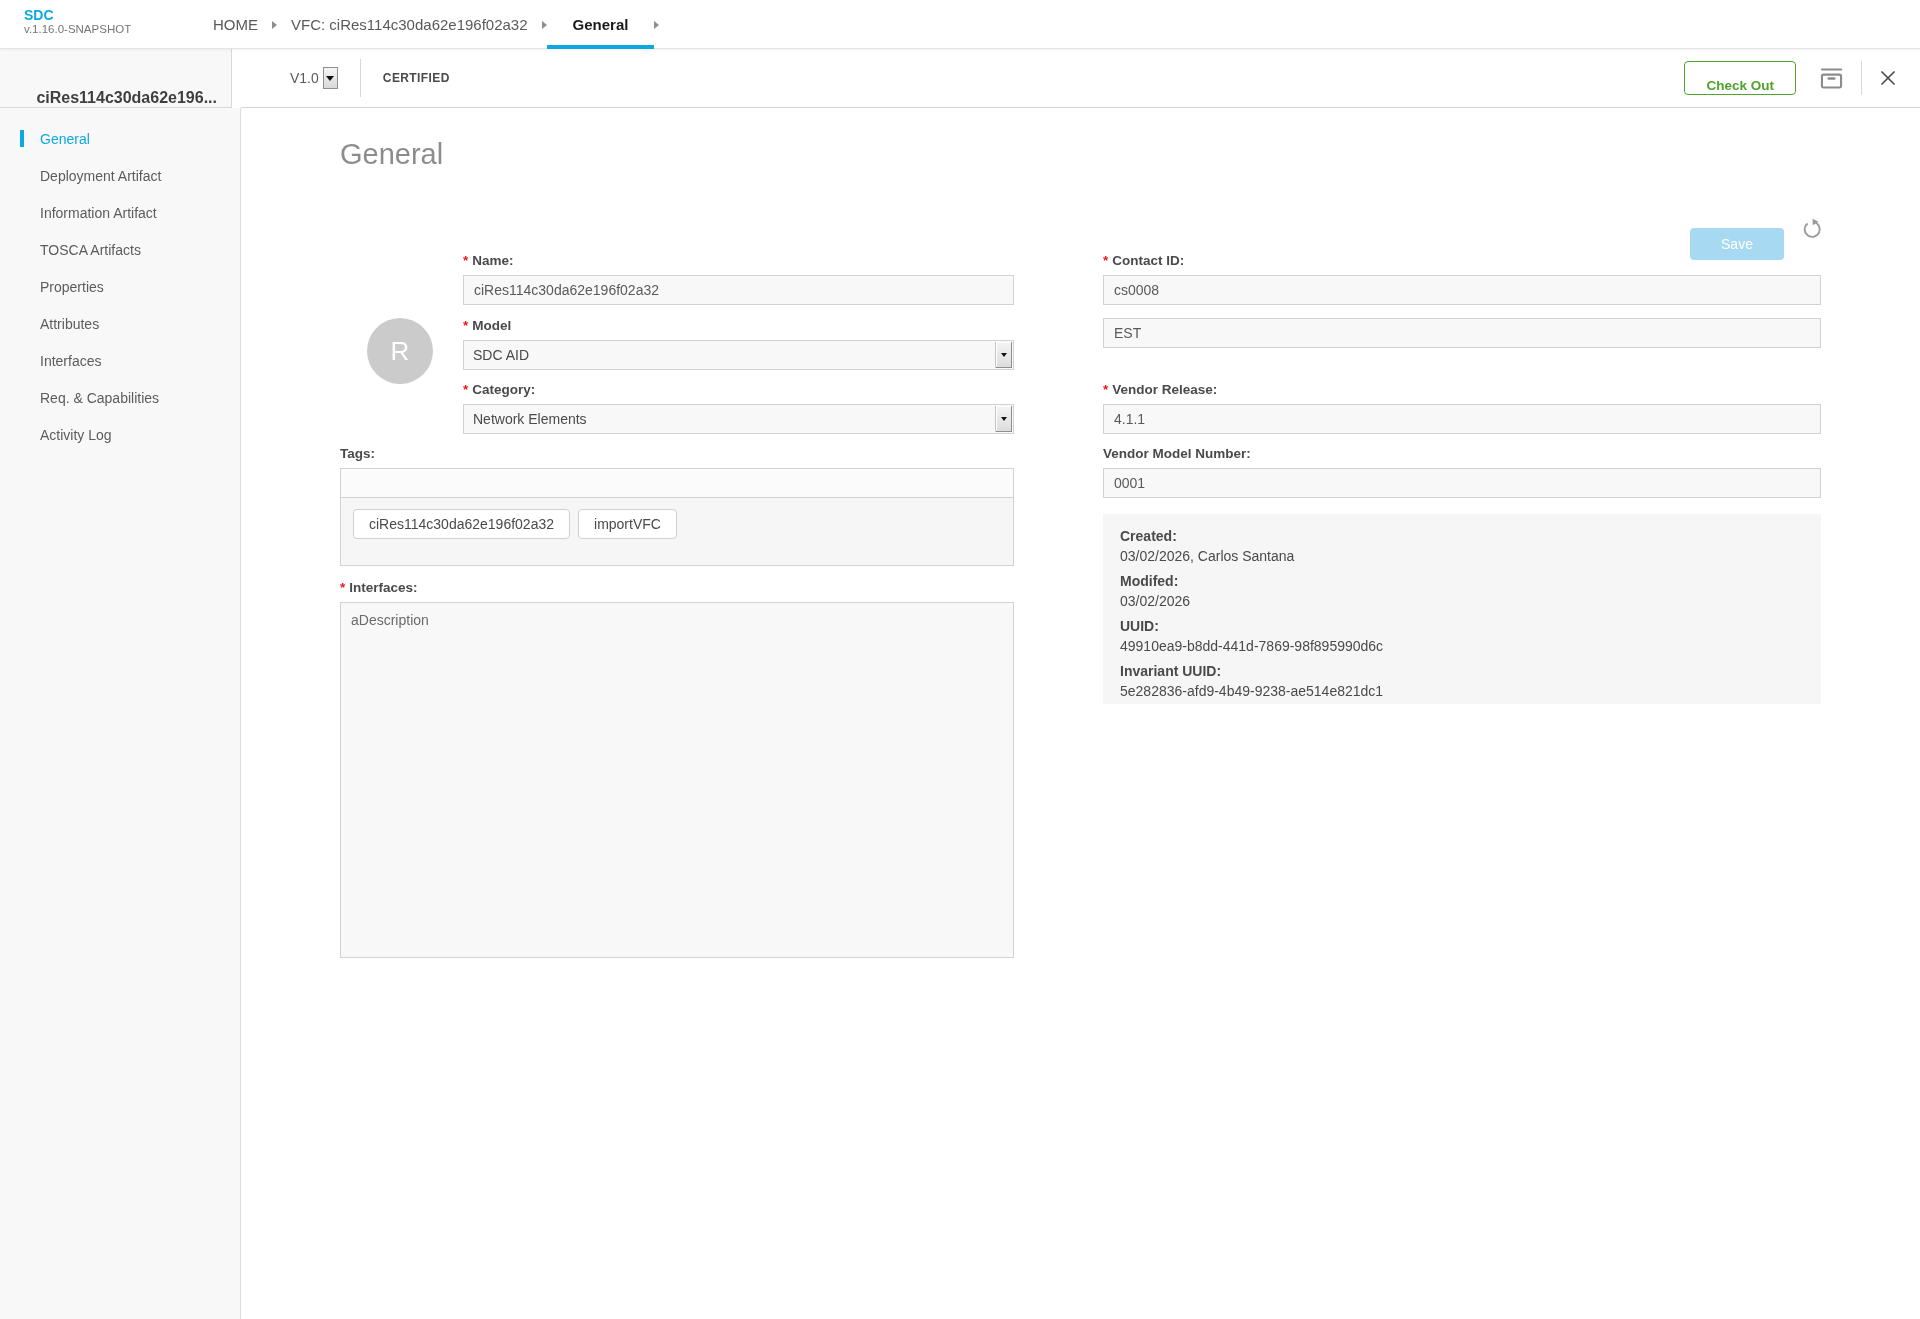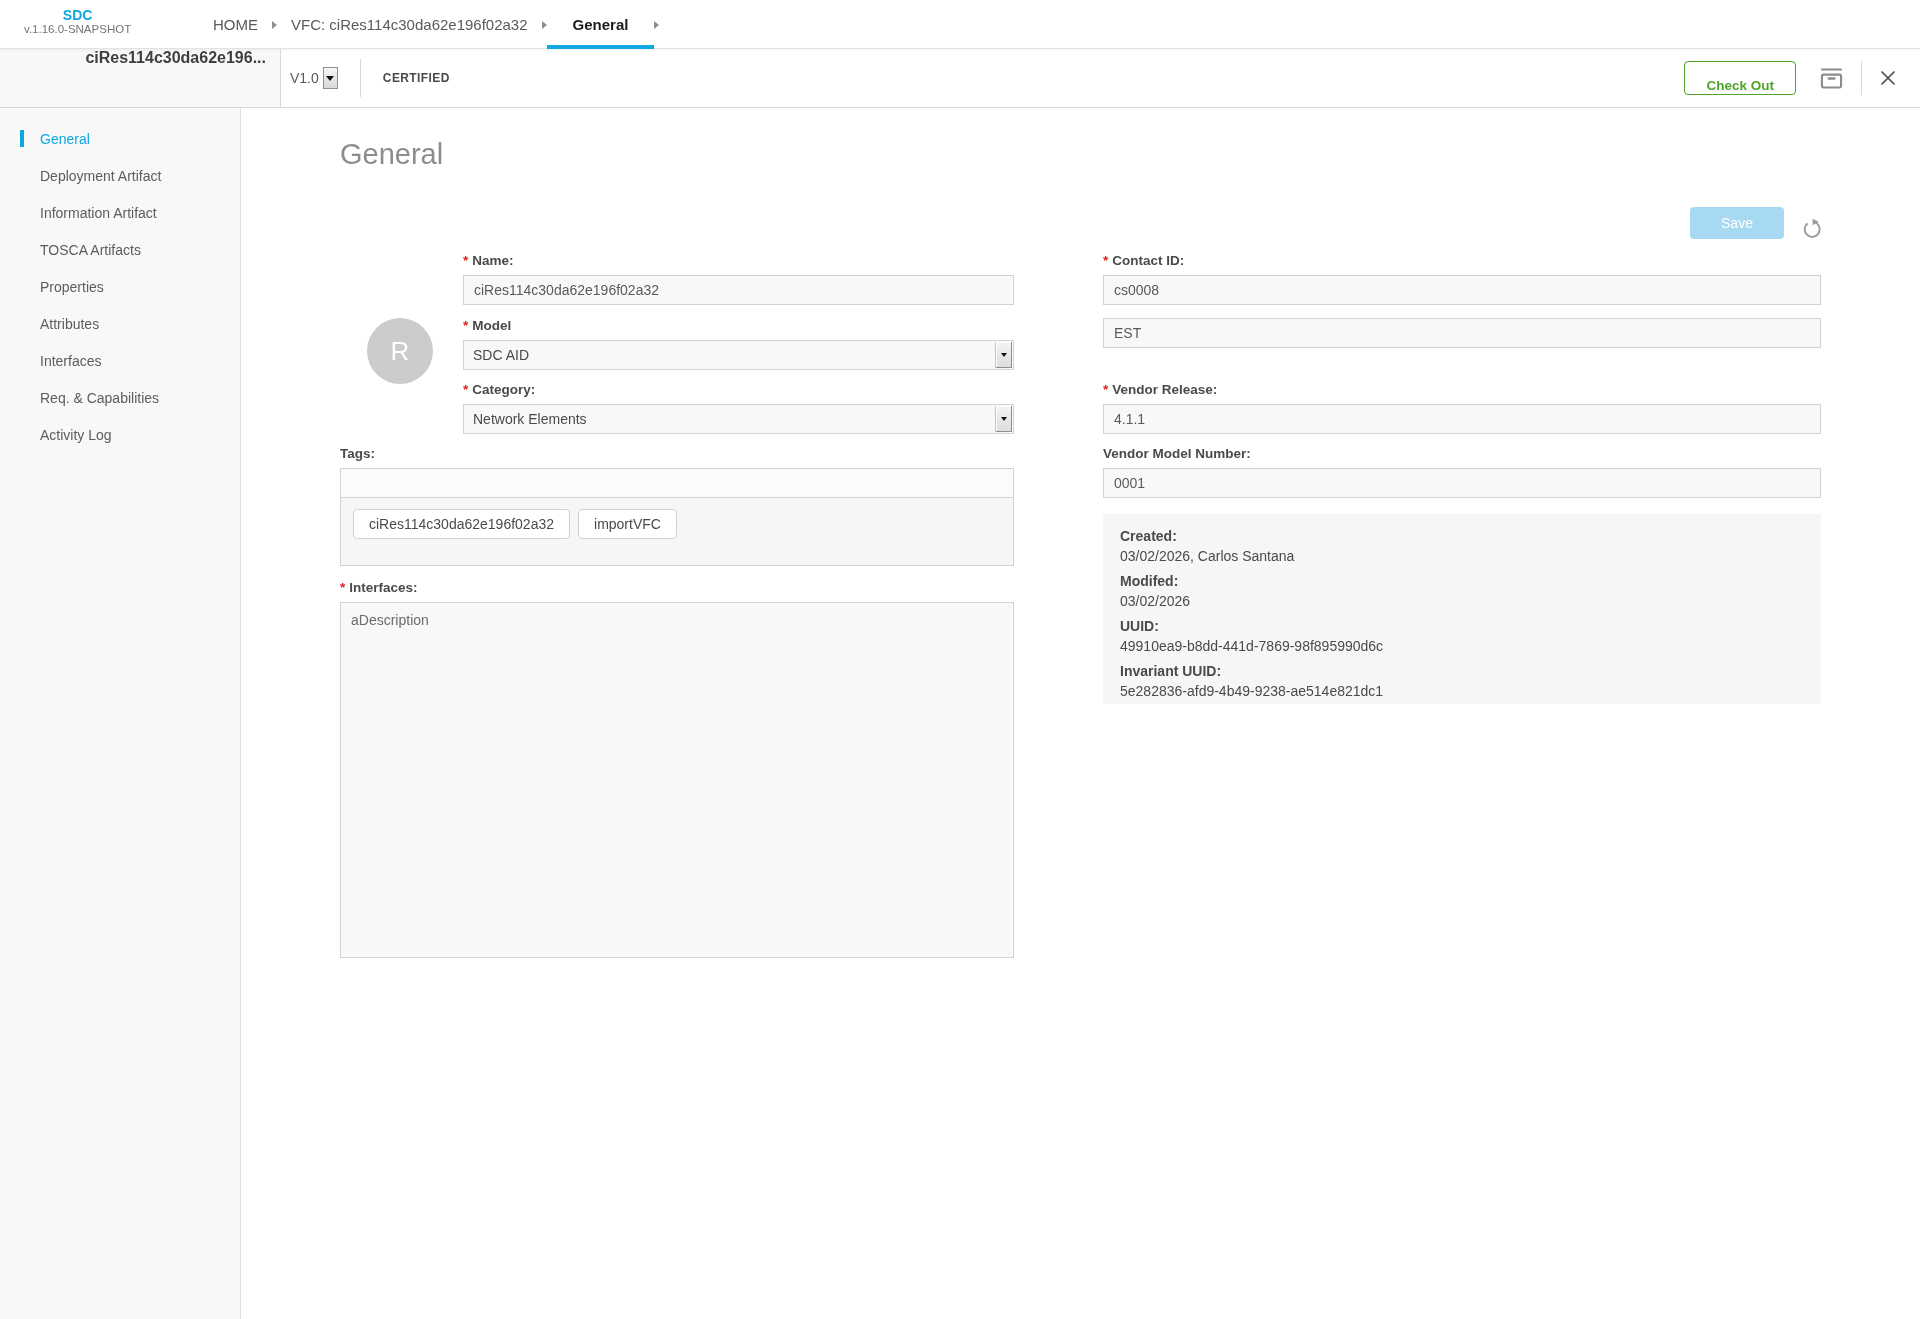--- a/index.html
+++ b/index.html
@@ -9,38 +9,38 @@
     background:#ffffff; color:#4a4a4a;
     font-family:"Liberation Sans", sans-serif;
   }
   
   .topbar {
     position:absolute; top:0; left:0; width:1920px; height:49px;
     background:#fff; border-bottom:1px solid #e3e3e3;
     box-shadow:0 1px 3px rgba(0,0,0,.06); z-index:10;
   }
   .logo { position:absolute; left:24px; top:7px; line-height:1.15; }
-  .logo-name { font-size:14px; font-weight:bold; color:var(--accent,#0da8e2);text-align:center; }
+  .logo-name { font-size:14px; font-weight:bold; color:var(--accent,#0da8e2); }
   .logo-ver { font-size:11.5px; color:#757575; }
   .crumbs { position:absolute; left:199px; top:0; height:49px; display:flex; align-items:center; }
   .crumb { font-size:15px; color:#5a5a5a; margin:0 14px; cursor:pointer; white-space:nowrap; }
   .crumb.active {
     margin:0; padding:0 26px; height:100%; display:flex; align-items:center;
     font-weight:bold; color:#1a1a1a; position:relative;
   }
   .crumb-underline { position:absolute; left:0; right:0; bottom:0; height:4px; background:var(--accent,#0da8e2); }
   .crumb-arrow {
     width:0; height:0; border-left:5px solid #8e8e8e;
     border-top:4px solid transparent; border-bottom:4px solid transparent;
   }
   
   .header-left {
-    position:absolute; top:49px; left:0; width:281px; height:59px;
+    position:absolute; top:49px; left:0; width:232px; height:59px;
     background:#f8f8f8; border-right:1px solid #d9d9d9; border-bottom:1px solid #d9d9d9;
-    display:flex; align-items:flex-start; justify-content:flex-end; padding-right:14px;
+    display:flex; align-items:flex-end; justify-content:flex-end; padding-right:14px;
     font-size:16px; font-weight:bold; color:#3f3f3f; z-index:5;
   }
   .header-main {
     position:absolute; top:49px; left:241px; width:1679px; height:59px;
     background:#fff; border-bottom:1px solid #d5d5d5;
     display:flex; align-items:center; padding-right:22px;
   }
   .version-widget { display:flex; align-items:center; margin-left:49px; cursor:pointer; }
   .version-label { font-size:14px; color:#5a5a5a; }
   .version-arrow-btn {
@@ -67,21 +67,21 @@
   .side-item {
     position:relative; height:37px; display:flex; align-items:center;
     padding-left:40px; font-size:14px; color:#5c5c5c; cursor:pointer; white-space:nowrap;
   }
   .side-item.active { color:var(--accent,#0da8e2); }
   .active-bar { position:absolute; left:20px; top:10px; width:4px; height:17px; background:var(--accent,#0da8e2); }
   
   .main { position:absolute; top:108px; left:241px; width:1679px; height:1211px; background:#fff; }
   .page-title { position:absolute; left:99px; top:30px; font-size:29px; font-weight:300; color:#8d8d8d; }
   .save-btn {
-    position:absolute; right:136px; top:99px; width:94px; height:32px;
+    position:absolute; right:136px; top:120px; width:94px; height:32px;
     background:var(--save_disabled,#a7daf2); color:#fff; border:none; border-radius:4px;
     font-size:14px; font-family:inherit; cursor:default;
   }
   .refresh-wrap { position:absolute; right:97px; top:110px; cursor:pointer; }
   .avatar {
     position:absolute; left:126px; top:210px; width:66px; height:66px; border-radius:50%;
     background:#cbcbcb; color:#fff; font-size:26px; display:flex; align-items:center; justify-content:center;
   }
   .fgroup { position:absolute; }
   .flabel { font-size:13.5px; font-weight:bold; color:#4a4a4a; margin-bottom:7px; white-space:nowrap; }

